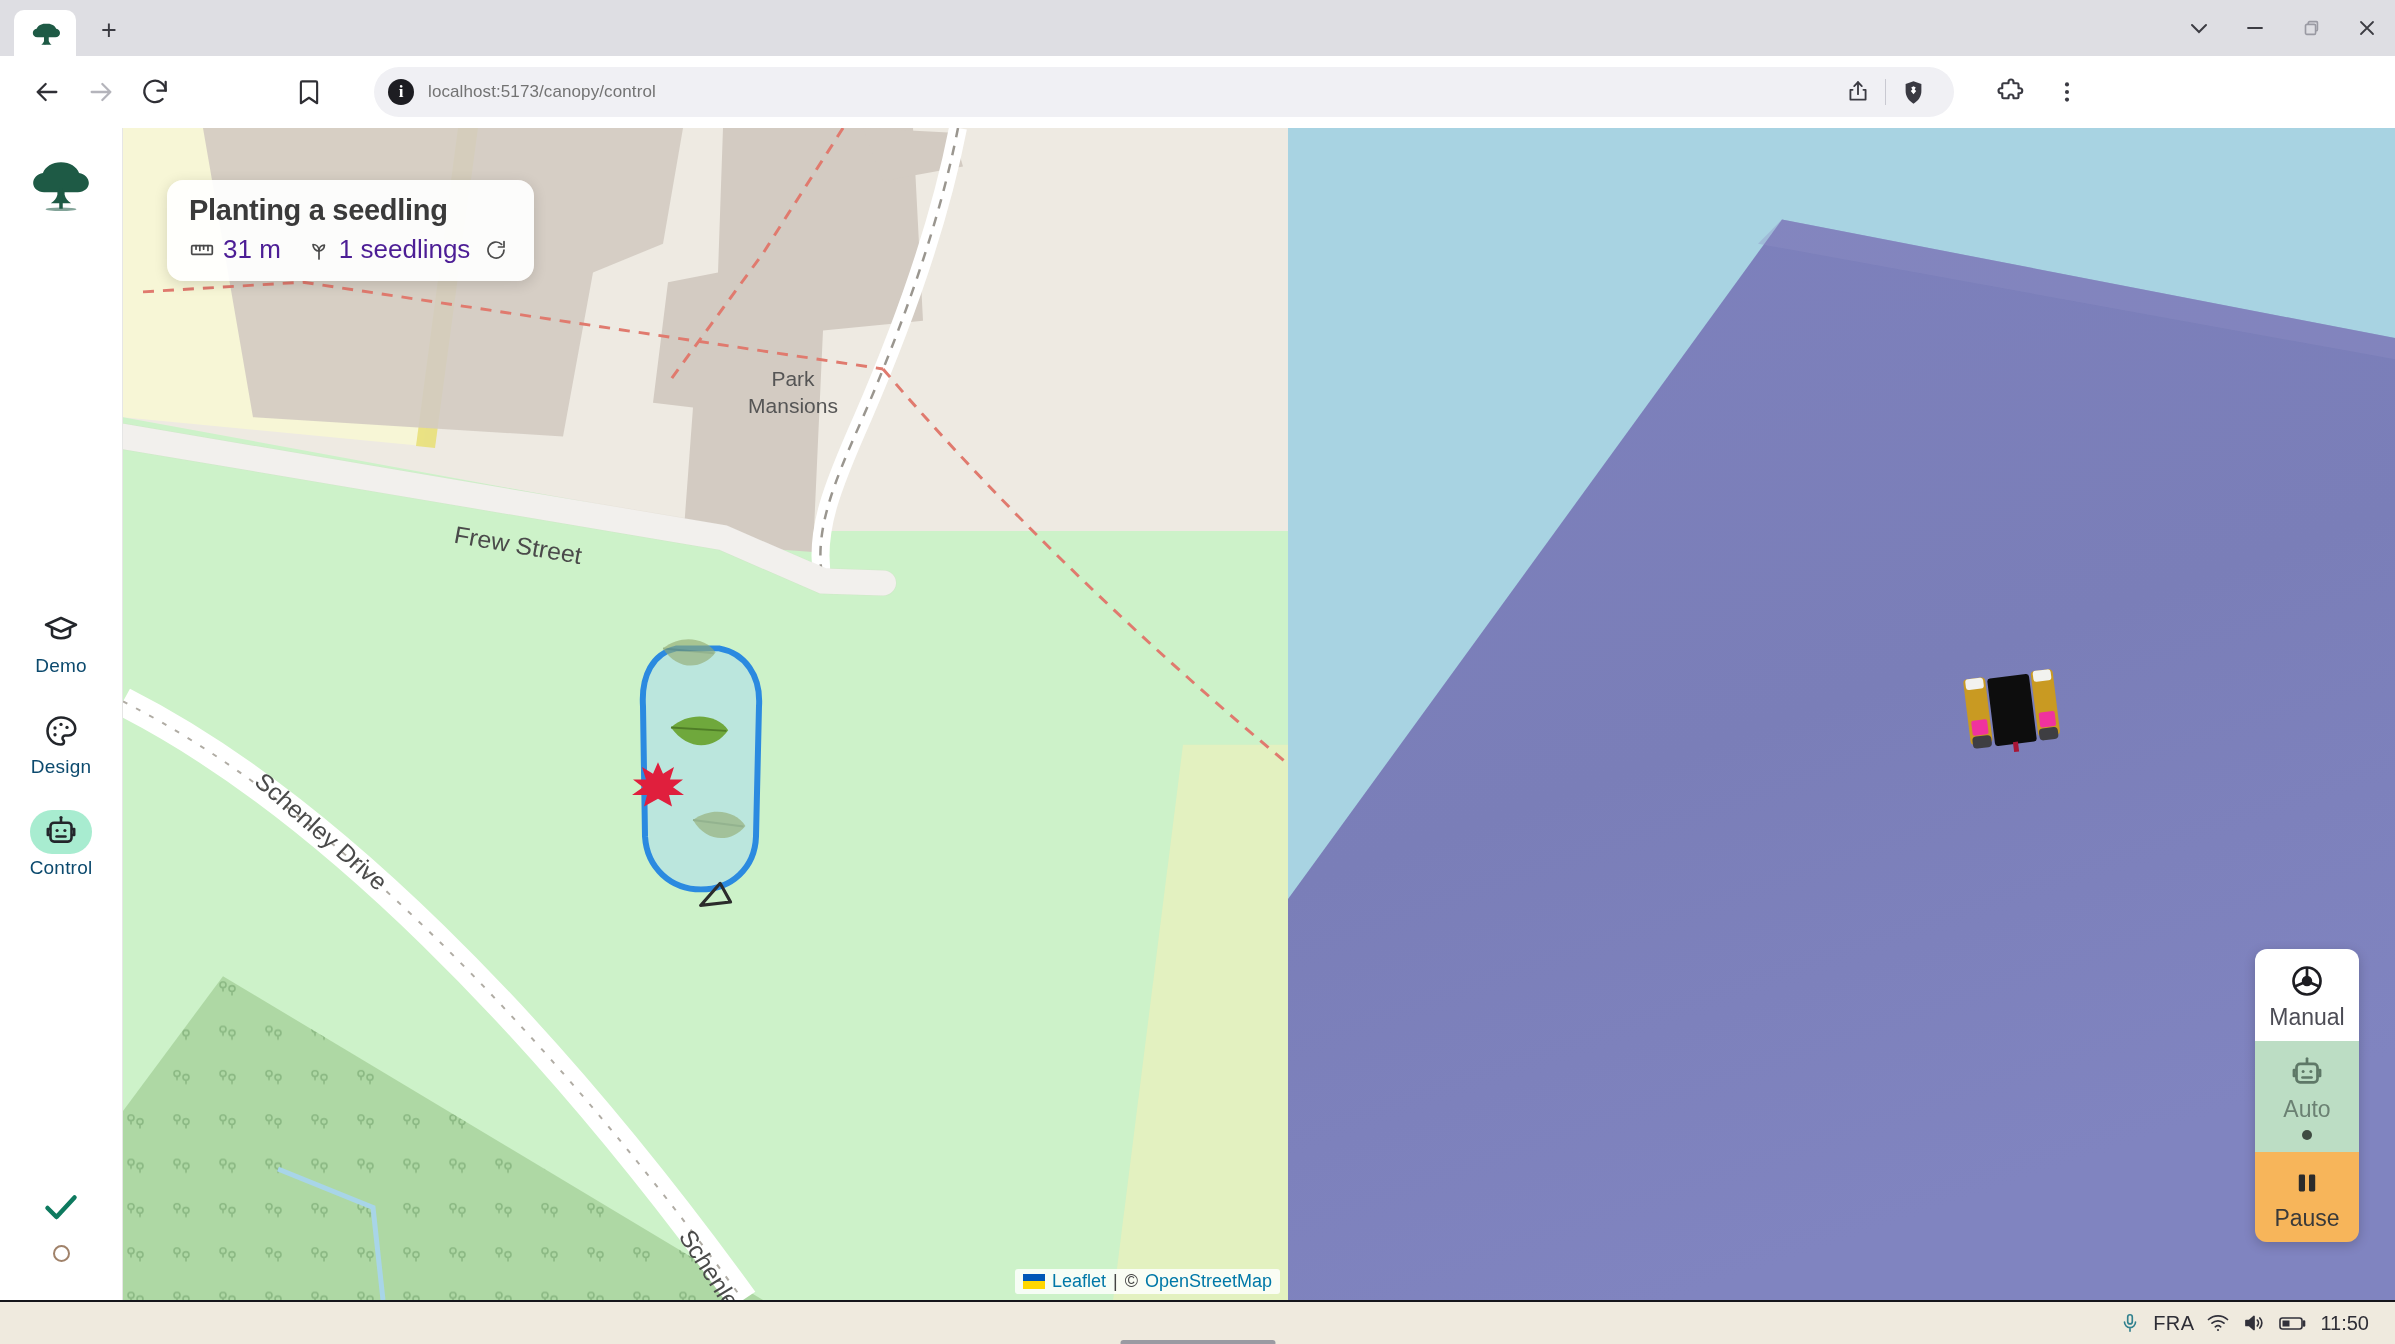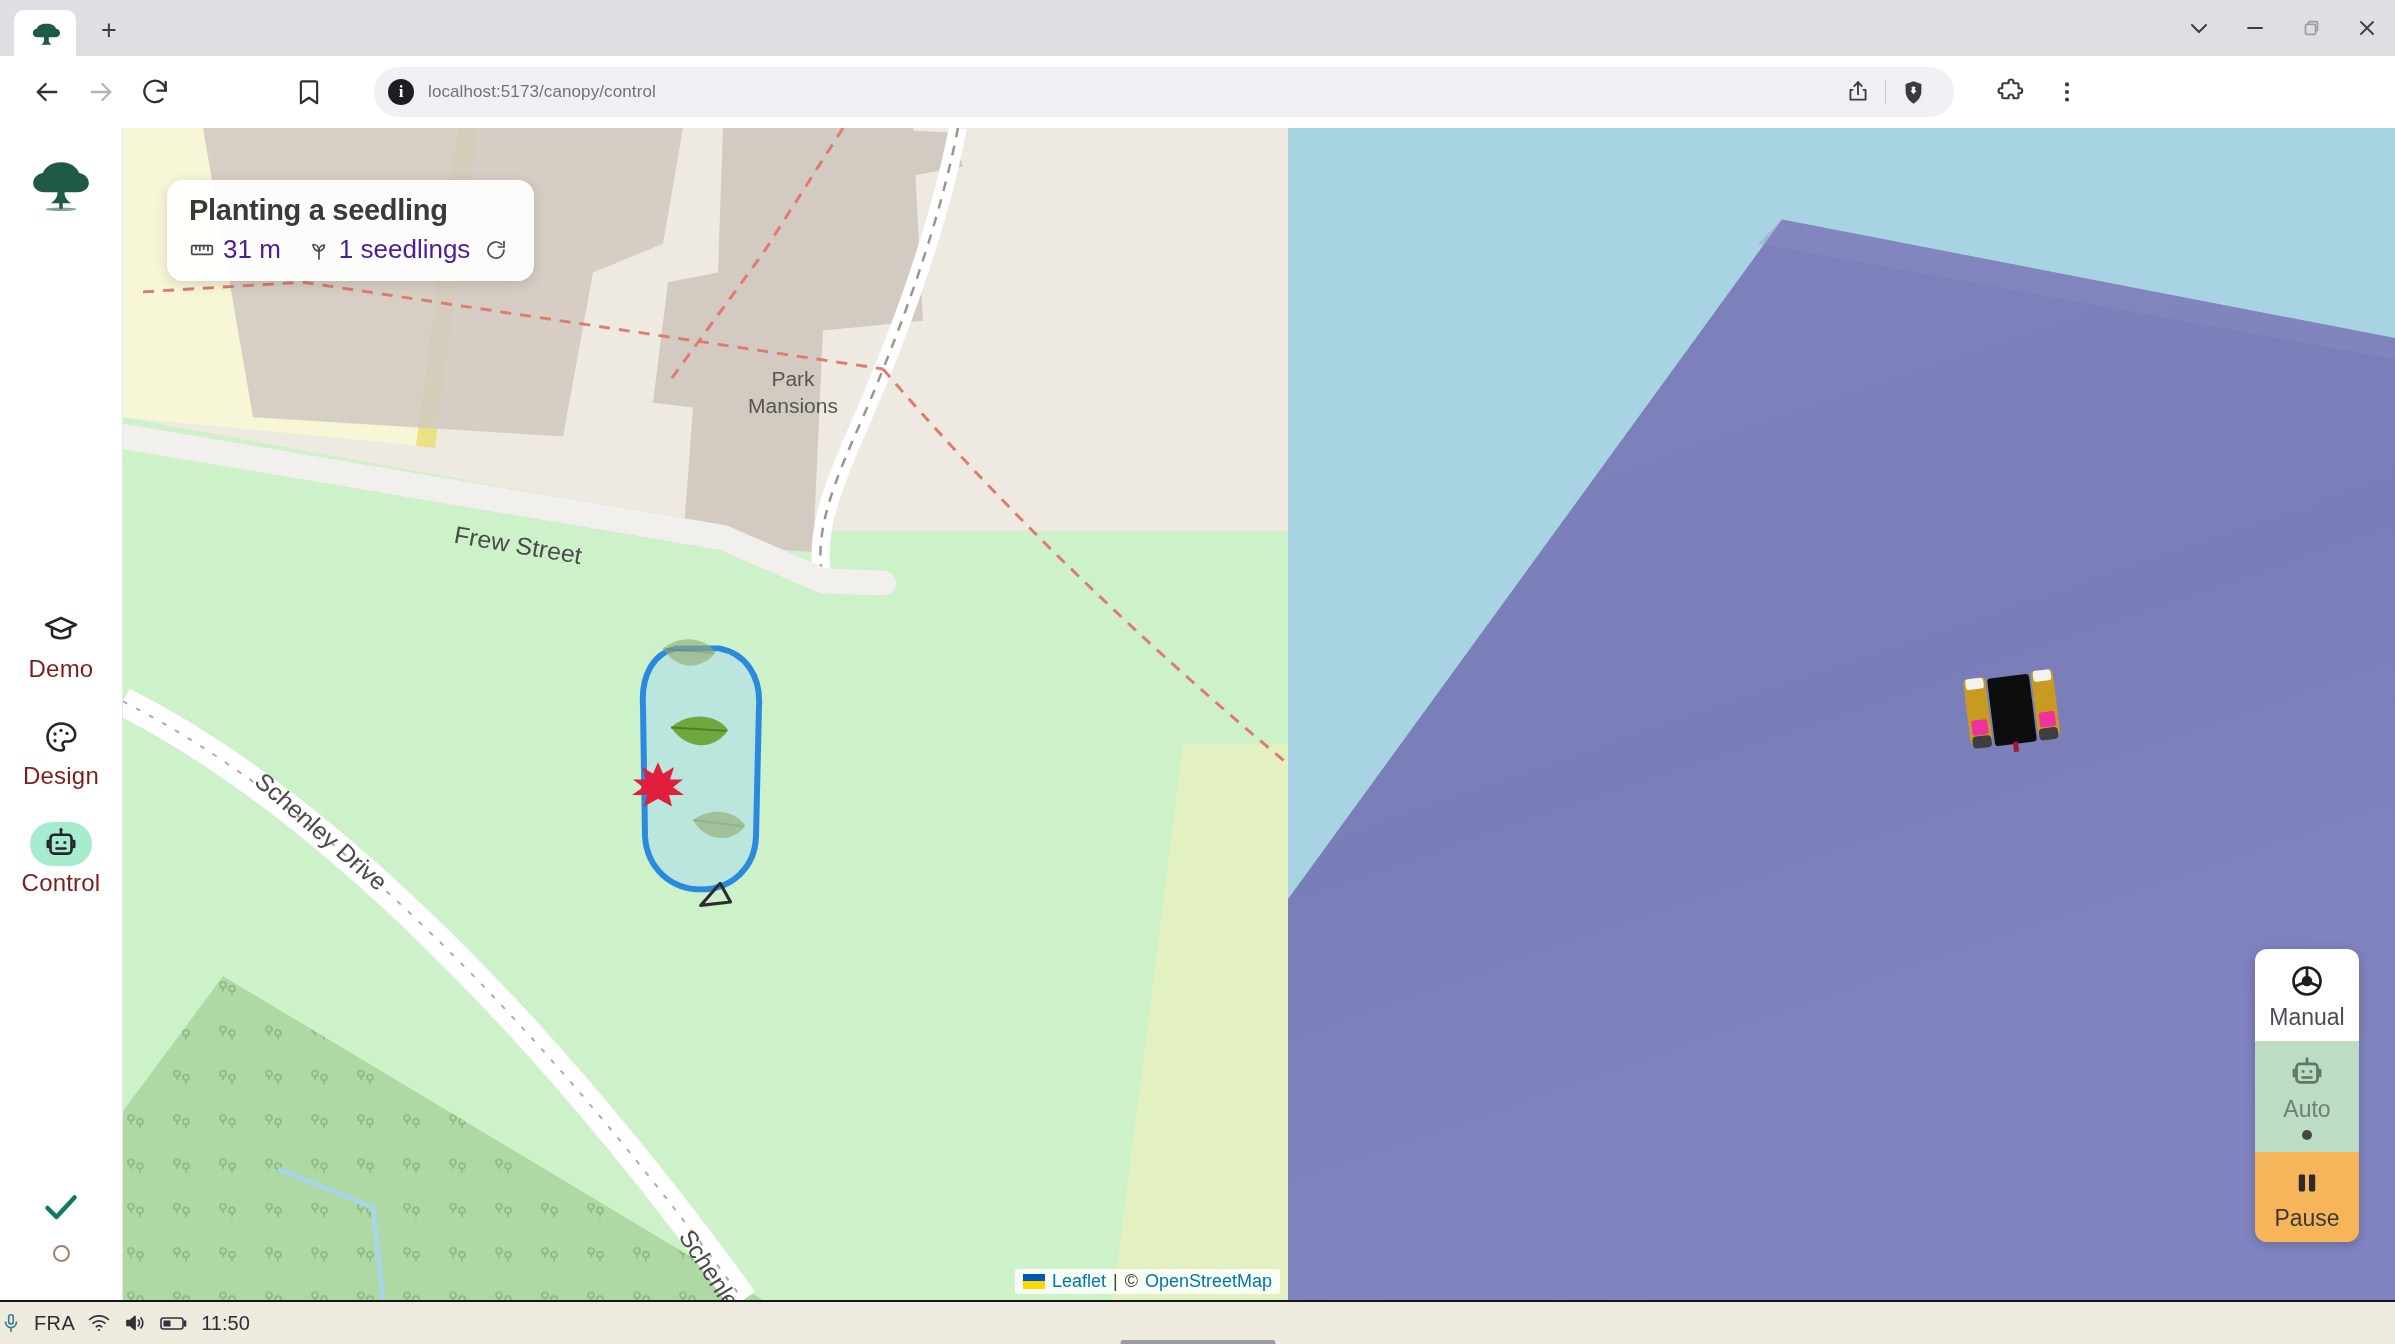--- a/index.html
+++ b/index.html
@@ -69,21 +69,21 @@
   }
   .side-logo { margin-top:26px; width:66px; height:66px; }
   .side-nav { position:absolute; top:480px; left:0; right:0;
     display:flex; flex-direction:column; align-items:center; gap:32px; }
   .side-item { display:flex; flex-direction:column; align-items:center; width:100%; gap:3px; }
   .side-icon-wrap {
     width:62px; height:44px; border-radius:22px; display:flex;
     align-items:center; justify-content:center; color:#23262b;
   }
   .side-item.active .side-icon-wrap { background:#a8ecd0; }
-  .side-label { font-size:24px; color:#7f1d1d; letter-spacing:.2px;text-align:right; }
+  .side-label { font-size:19px; color:#0c4a6e; letter-spacing:.2px;text-align:right; }
   .side-bottom { position:absolute; bottom:38px; left:0; right:0;
     display:flex; flex-direction:column; align-items:center; gap:22px; }
   .ring { width:17px; height:17px; border-radius:50%; border:2.5px solid #a0826a; }
 
   
   .map-pane { width:1165px; position:relative; overflow:hidden; background:#e8e2d8; flex:0 0 1165px; }
   .map-svg { position:absolute; inset:0; width:100%; height:100%; }
 
   .map-popup {
     position:absolute; left:44px; top:52px; background:rgba(255,255,255,.93);
@@ -133,21 +133,21 @@
   .mode-manual .lbl { color:#4c4c55; }
   .mode-auto { background:#bcddc4; color:#5e7867; }
   .mode-auto .lbl { color:#6b8173; }
   .mode-pause { background:#f7b55a; color:#2b2b2b; }
   .mode-pause .lbl { color:#3a3a3a; }
   .mode-dot { width:10px; height:10px; border-radius:50%; background:#3f4b42; margin-top:2px; }
 
   
   .taskbar {
     height:44px; background:#efeade; flex:0 0 44px; display:flex;
-    align-items:center; justify-content:flex-start; gap:12px; padding-right:26px;
+    align-items:center; justify-content:flex-end; gap:12px; padding-right:26px;
     border-top:2px solid #15151a; position:relative;
   }
   .tb-item { display:flex; align-items:center; color:#31313a; }
   .tb-lang { font-size:20px; color:#2e2e36; letter-spacing:.4px; }
   .tb-clock { font-size:20px; color:#2e2e36; }
   .scroll-pill {
     position:absolute; left:50%; transform:translateX(-50%); bottom:-2px;
     width:155px; height:6px; border-radius:3px; background:#9a9aa2;
   }
 </style>

